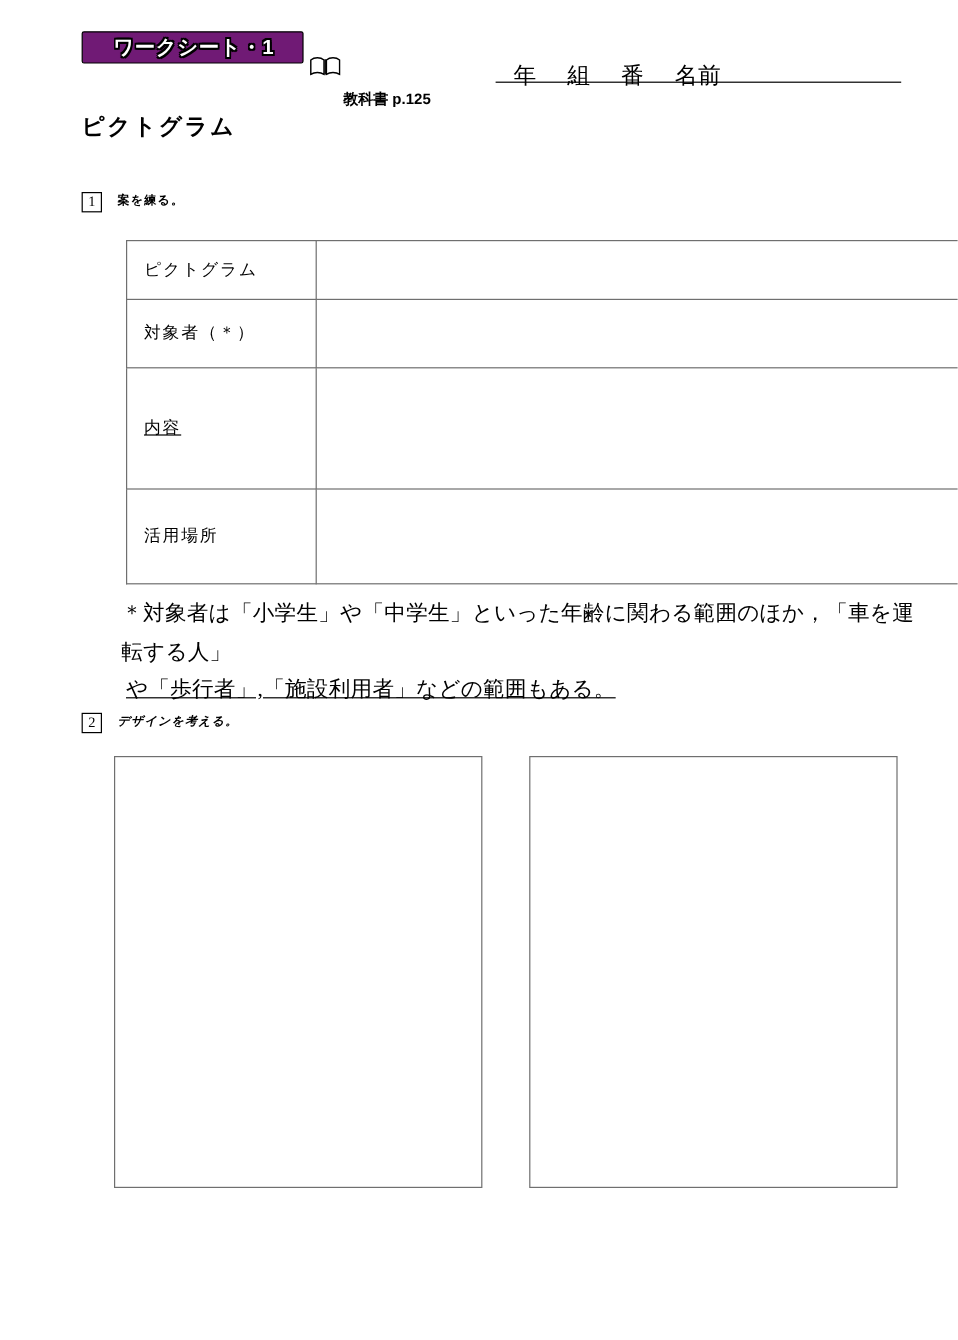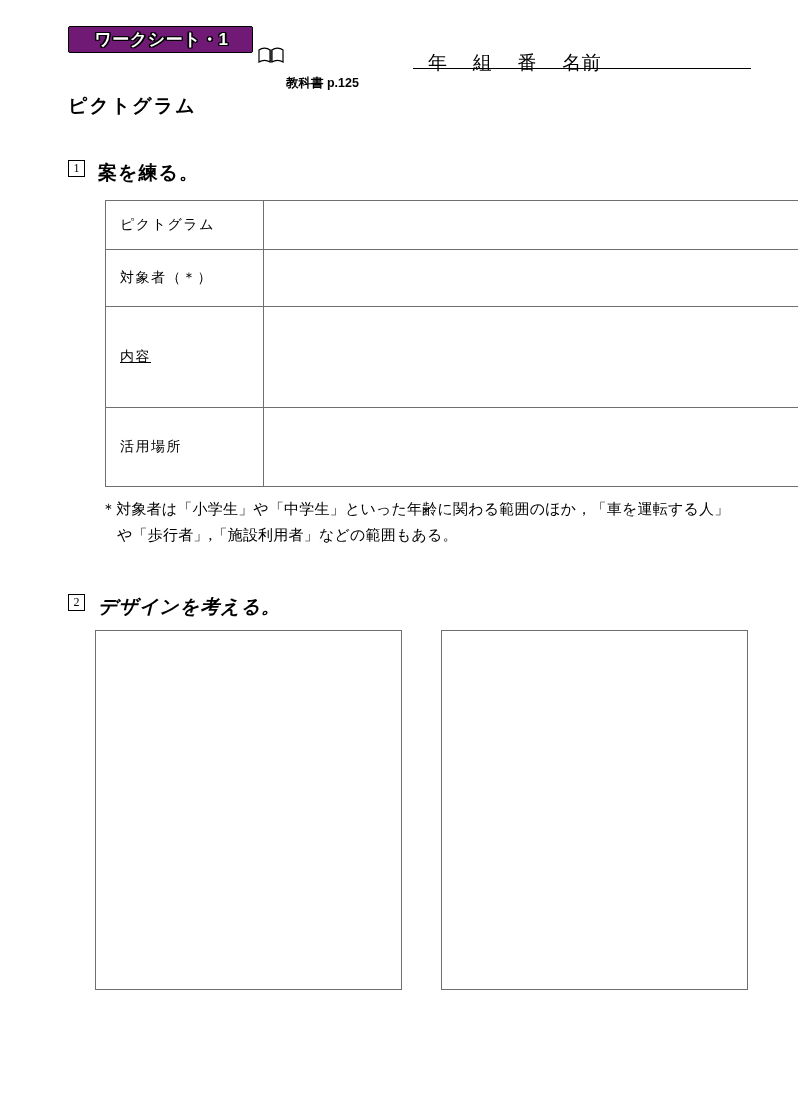--- a/index.html
+++ b/index.html
@@ -116,21 +116,21 @@
     box-sizing: border-box;
     font-family: "Liberation Serif", serif;
     font-size: 12px;
     line-height: 15px;
     text-align: center;
   }
   .sec-label {
     position: absolute;
     font-family: "Liberation Sans", sans-serif;
     font-weight: bold;
-    font-size: 19px;
+    font-size: 10px;
     letter-spacing: 1px;
     white-space: nowrap;
   }
 
   .sec1-num { left: 68px; top: 160px; }
   .sec1-label { left: 98px; top: 160px; }
 
   .sec2-num { left: 68px; top: 594px; }
   .sec2-label { left: 98px; top: 594px; font-style: italic; }
 
@@ -162,25 +162,25 @@
   .r-h100 { height: 100px; text-decoration: underline; }
   .r-h78 { height: 78px; }
 
   
   .footnote {
     position: absolute;
     left: 101px;
     top: 496px;
     width: 668px;
     font-family: "Liberation Serif", serif;
-    font-size: 15px;
+    font-size: 18px;
     line-height: 1.75;
     letter-spacing: 0.2px;
   }
-  .footnote .line2 { margin-left: 16px; display: block; }
+  .footnote .line2 { margin-left: 4px; display: block; text-decoration: underline; }
 
   
   .design-box {
     position: absolute;
     border: 1px solid #6f6f6f;
     box-sizing: border-box;
     background: #ffffff;
   }
   .box-left {
     left: 95px;

